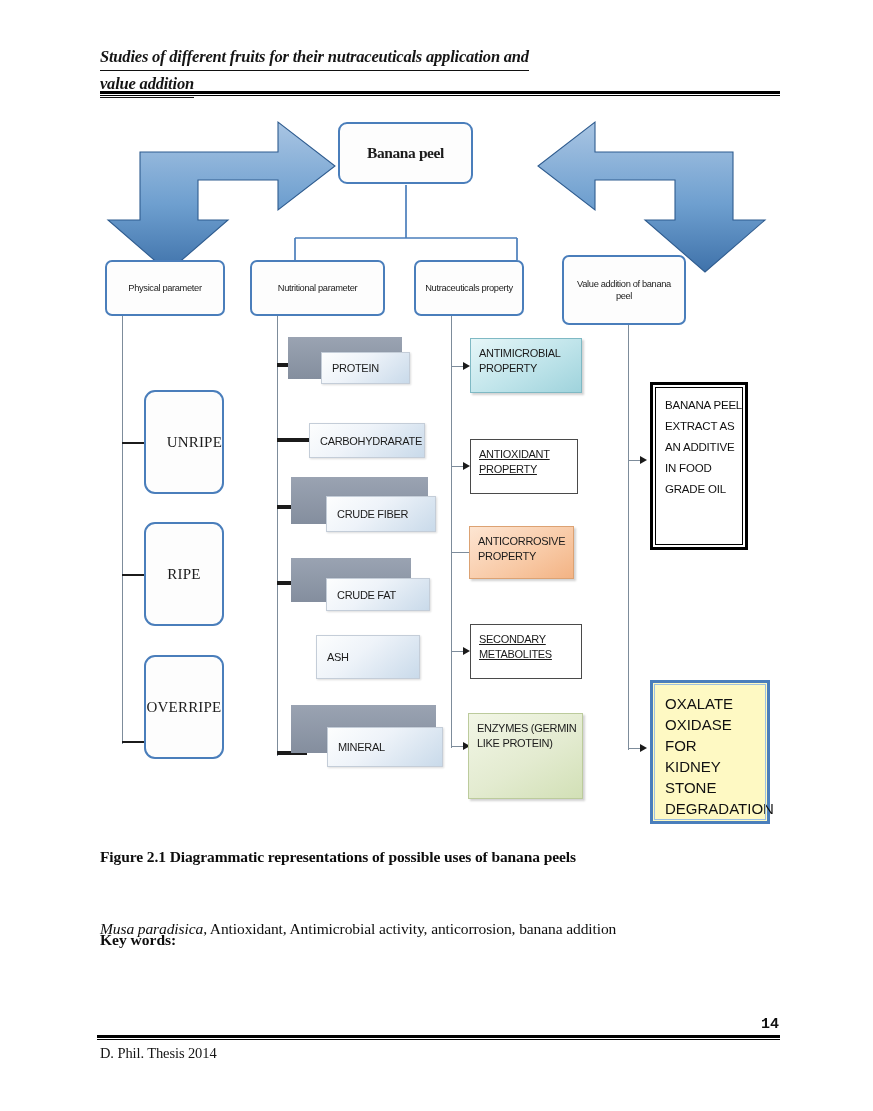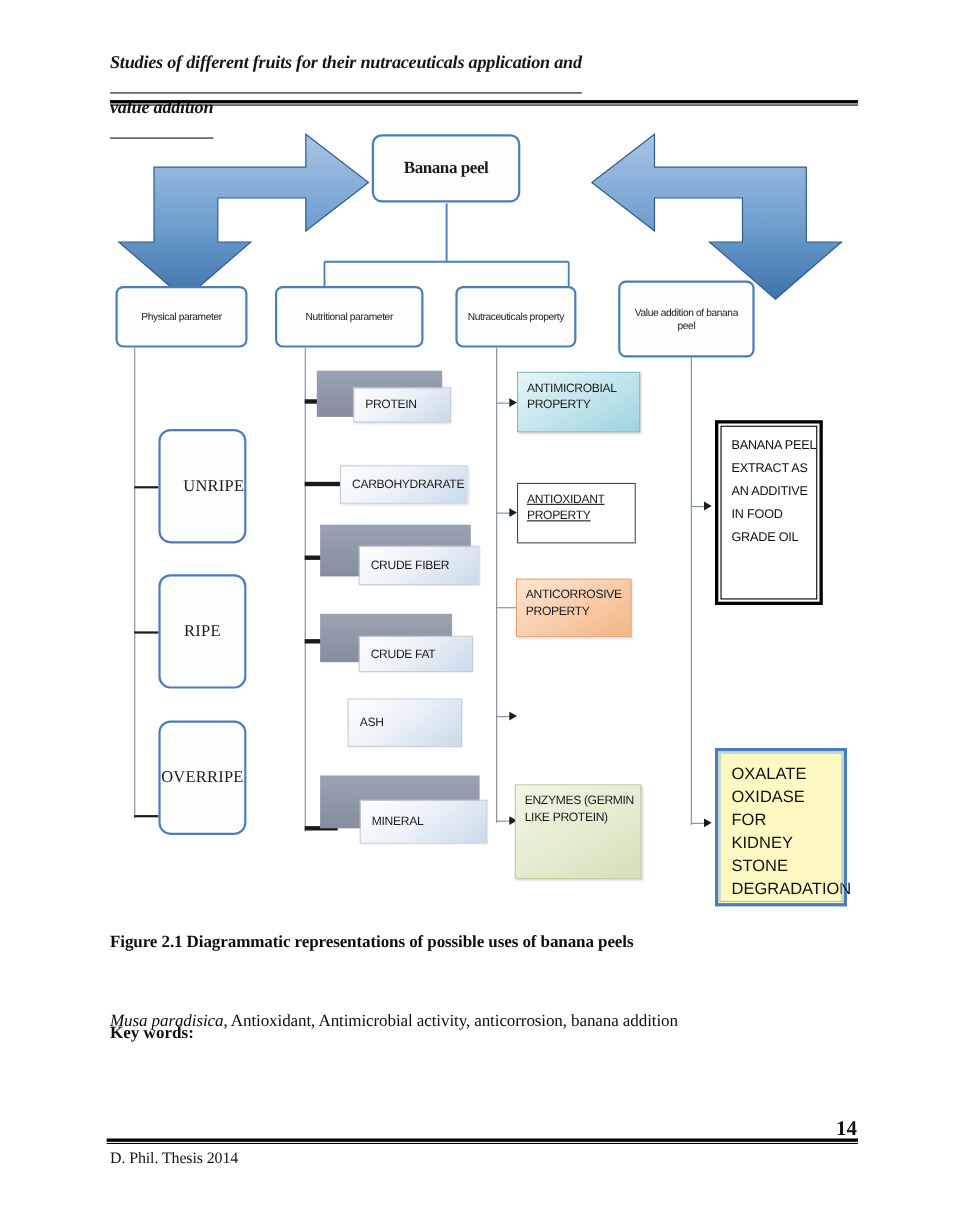--- a/index.html
+++ b/index.html
@@ -17,21 +17,21 @@
     position:absolute;left:100px;top:46px;width:680px;
   }
   .hdr-line{
     font-family:"Liberation Serif", serif;
     font-style:italic;font-weight:700;
     font-size:16.5px;color:#151515;
     letter-spacing:-0.2px;
     line-height:22px;
     display:inline-block;
     border-bottom:1.2px solid #111;
-    padding-bottom:16px;
+    padding-bottom:2px;
   }
   .hdr-row2{margin-top:2px;}
   .hdr-rule{
     position:absolute;left:100px;top:91px;width:680px;height:5px;
     border-top:3.2px solid #000;
     border-bottom:1.1px solid #000;
     box-sizing:border-box;
   }
   
   .diagram{position:absolute;left:0;top:100px;width:873px;height:740px;}
@@ -148,22 +148,22 @@
   }
   .cap-words{
     top:920px;font-family:"Liberation Serif", serif;
     font-size:15.5px;letter-spacing:-0.1px;
   }
   .cap-words i{font-style:italic;}
 
   
   .pagenum{
     position:absolute;right:94px;top:1016px;
-    font-family:Liberation Serif, serif;
-    font-weight:700;font-size:19px;color:#111;
+    font-family:Liberation Mono, monospace;
+    font-weight:700;font-size:15px;color:#111;
   }
   .foot-rule{
     position:absolute;left:97px;top:1035px;width:683px;height:5px;
     border-top:3.4px solid #000;
     border-bottom:1.1px solid #000;
     box-sizing:border-box;
   }
   .foot-txt{
     position:absolute;left:100px;top:1045px;
     font-family:"Liberation Serif", serif;
@@ -296,20 +296,24 @@
       <div>PROPERTY</div>
     </div>
     <div class="nd pbox plain" style="left:470px;top:339px;width:108px;height:55px;">
       <div>ANTIOXIDANT</div>
       <div>PROPERTY</div>
     </div>
     <div class="nd pbox peach" style="left:469px;top:426px;width:105px;height:53px;">
       <div>ANTICORROSIVE</div>
       <div>PROPERTY</div>
     </div>
+    <div class="nd pbox plain" style="left:470px;top:524px;width:112px;height:55px;">
+      <div>SECONDARY</div>
+      <div>METABOLITES</div>
+    </div>
     <div class="nd pbox green" style="left:468px;top:613px;width:115px;height:86px;">
       <div>ENZYMES (GERMIN</div>
       <div>LIKE PROTEIN)</div>
     </div>
 
     <div class="ln thin" style="left:628px;top:225px;width:1.3px;height:425px;"></div>
     <div class="ln thin" style="left:628px;top:360px;width:13px;height:1.4px;"></div>
     <div class="arrowhead" style="left:640px;top:356px;"></div>
     <div class="ln thin" style="left:628px;top:648px;width:13px;height:1.4px;"></div>
     <div class="arrowhead" style="left:640px;top:644px;"></div>

